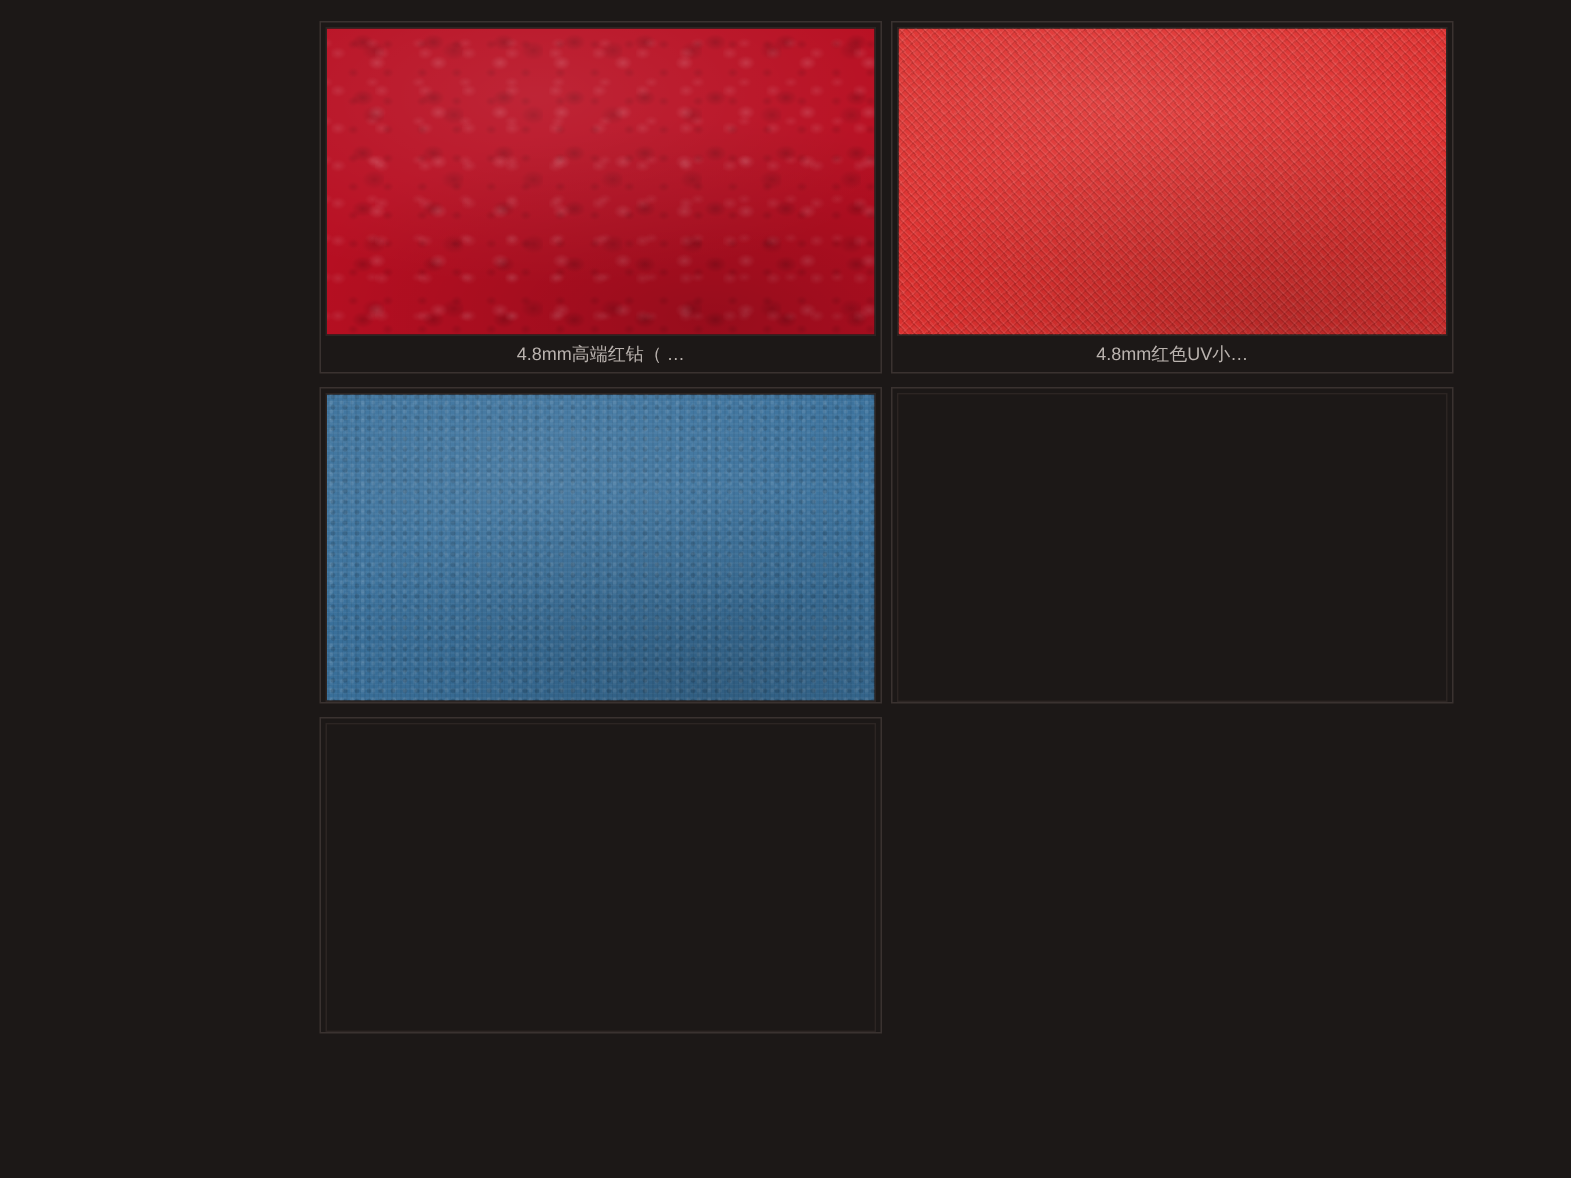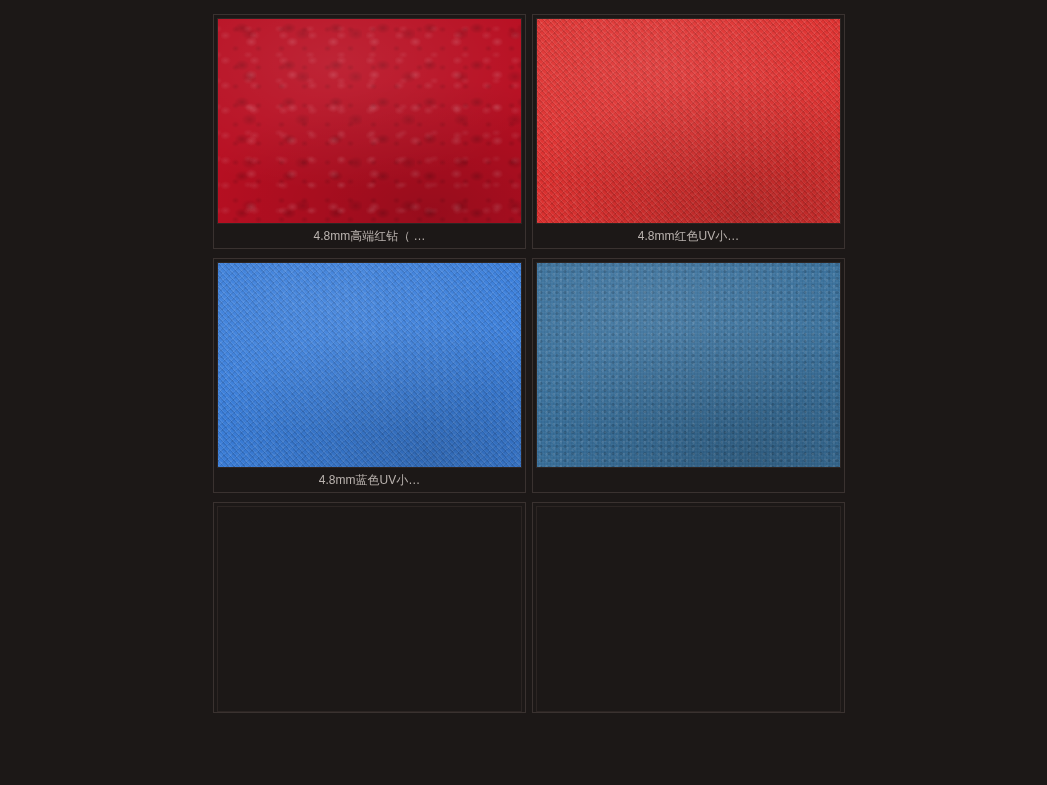--- a/index.html
+++ b/index.html
@@ -29,21 +29,21 @@
     width: 632px;
     display: grid;
     grid-template-columns: 1fr 1fr;
     column-gap: 6px;
     row-gap: 0px;
   }
 
   .product-card {
     position: relative;
     box-sizing: border-box;
-    width: 313px;
+    width: 375px;
     border: 1px solid #3a3230;
     background: #1c1817;
     padding: 3px 3px 0 3px;
     margin-bottom: 9px;
   }
 
   .swatch-frame {
     position: relative;
     width: 100%;
     height: 206px;
@@ -163,27 +163,20 @@
       </div>
       <div class="product-card">
         <div class="swatch-frame">
           <div class="swatch tex-weave" style="background: rgb(223, 49, 48);"></div>
           <div class="sheen"></div>
         </div>
         <span class="card-caption">4.8mm红色UV小…</span>
       </div>
       <div class="product-card">
         <div class="swatch-frame">
-          <div class="swatch tex-weave" style="background: rgb(59, 127, 219);"></div>
-          <div class="sheen"></div>
-        </div>
-        <span class="card-caption">4.8mm蓝色UV小…</span>
-      </div>
-      <div class="product-card">
-        <div class="swatch-frame">
           <div class="swatch tex-millet" style="background: rgb(58, 113, 156);"></div>
           <div class="sheen"></div>
         </div>
       </div>
       <div class="product-card partial">
         <div class="swatch-frame">
           <div class="swatch" style="background: rgb(28, 24, 23);"></div>
         </div>
       </div>
       <div class="product-card partial">

